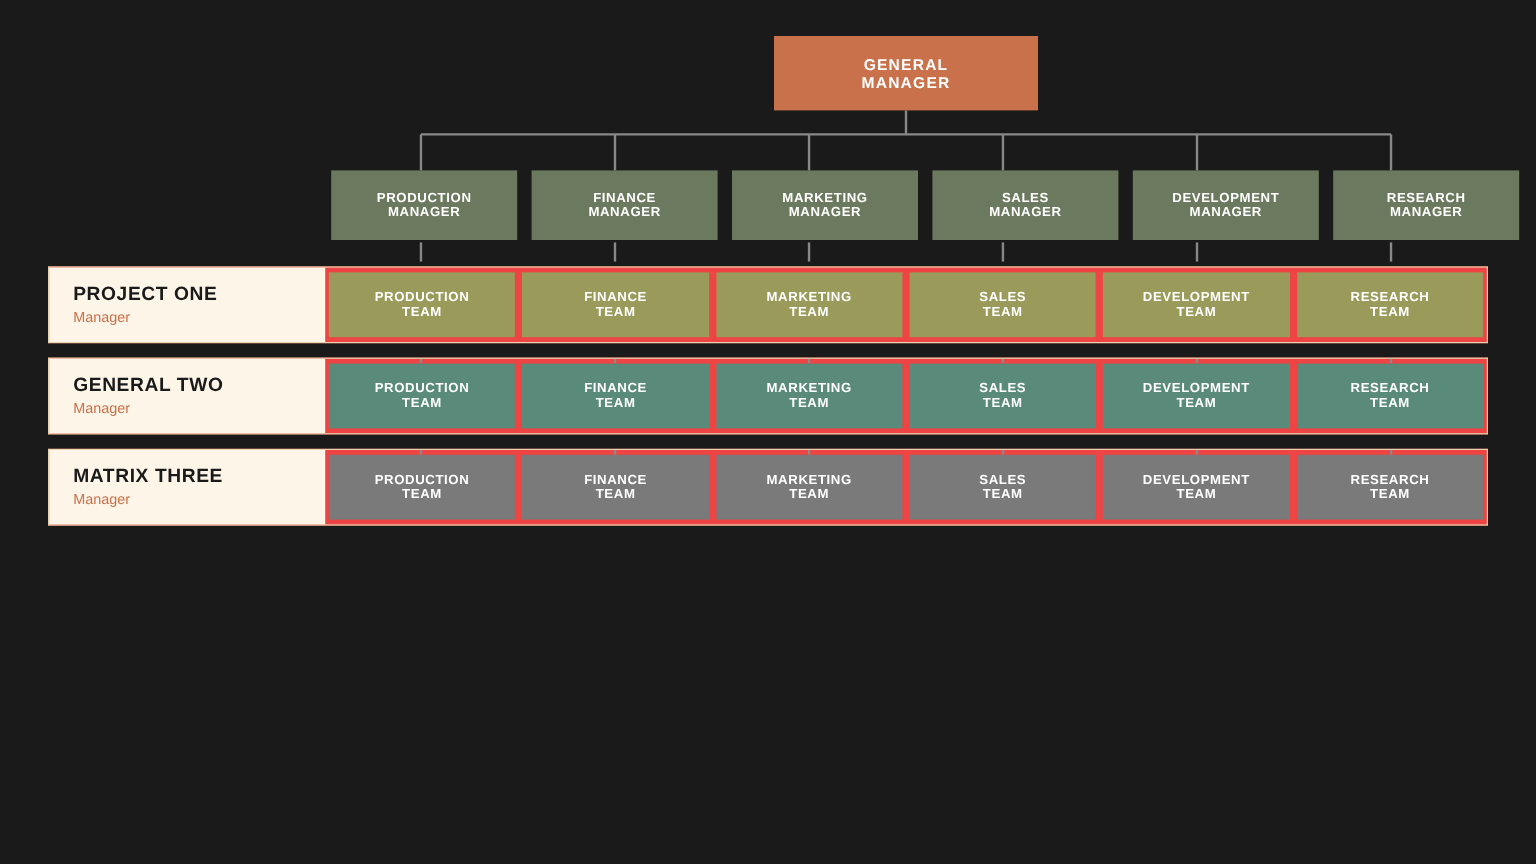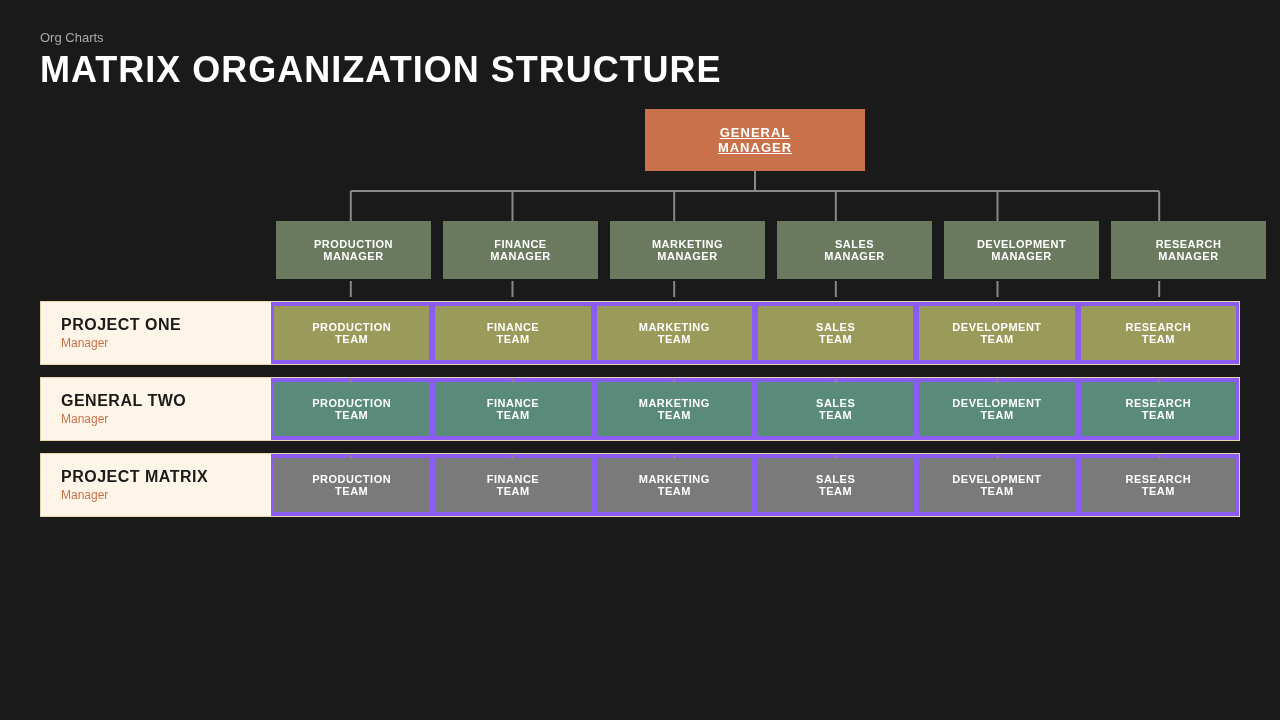--- a/index.html
+++ b/index.html
@@ -40,21 +40,20 @@
       color: white;
       font-weight: bold;
       font-size: 13px;
       letter-spacing: 1px;
       text-align: center;
       padding: 16px 40px;
       width: 220px;
       display: flex;
       align-items: center;
       justify-content: center;
-      text-decoration: underline;
     }
 
     .manager-box {
       background: #6b7a5e;
       color: white;
       font-weight: bold;
       font-size: 11px;
       letter-spacing: 0.5px;
       text-align: center;
       padding: 10px 8px;
@@ -72,21 +71,21 @@
       display: flex;
       flex-direction: column;
       gap: 4px;
       margin-top: 4px;
     }
 
     .project-row {
       display: flex;
       align-items: stretch;
       border: 1px solid #e8d5b0;
-      background: #8b5cf6;
+      background: #ef4444;
     }
 
     .project-label {
       width: 230px;
       min-width: 230px;
       display: flex;
       flex-direction: column;
       justify-content: center;
       padding: 10px 20px;
       background: #fdf5e8;
@@ -161,24 +160,20 @@
     .gm-row {
       display: flex;
       justify-content: center;
       margin-left: 230px;
     }
   </style>
 </head>
 <body>
 
 <div class="page">
-  <div class="header-area">
-    <div class="subtitle">Org Charts</div>
-    <div class="title">MATRIX ORGANIZATION STRUCTURE</div>
-  </div>
 
   <div class="chart-full">
 
     <div class="gm-row">
       <div class="gm-box">GENERAL MANAGER</div>
     </div>
 
     <div style="margin-left:230px; position:relative; height:50px; width:calc(100% - 230px);">
       <svg width="100%" height="50" style="overflow:visible;">
 
@@ -276,21 +271,21 @@
           <line x1="25%" y1="0" x2="25%" y2="4" stroke="#888" stroke-width="2"></line>
           <line x1="41.67%" y1="0" x2="41.67%" y2="4" stroke="#888" stroke-width="2"></line>
           <line x1="58.33%" y1="0" x2="58.33%" y2="4" stroke="#888" stroke-width="2"></line>
           <line x1="75%" y1="0" x2="75%" y2="4" stroke="#888" stroke-width="2"></line>
           <line x1="91.67%" y1="0" x2="91.67%" y2="4" stroke="#888" stroke-width="2"></line>
         </svg>
       </div>
 
       <div class="project-row">
         <div class="project-label">
-          <div class="project-name">PROJECT MATRIX</div>
+          <div class="project-name">MATRIX THREE</div>
           <div class="project-manager">Manager</div>
         </div>
         <div class="teams-row">
           <div class="team-box gray">PRODUCTION<br>TEAM</div>
           <div class="team-box gray">FINANCE<br>TEAM</div>
           <div class="team-box gray">MARKETING<br>TEAM</div>
           <div class="team-box gray">SALES<br>TEAM</div>
           <div class="team-box gray">DEVELOPMENT<br>TEAM</div>
           <div class="team-box gray">RESEARCH<br>TEAM</div>
         </div>

